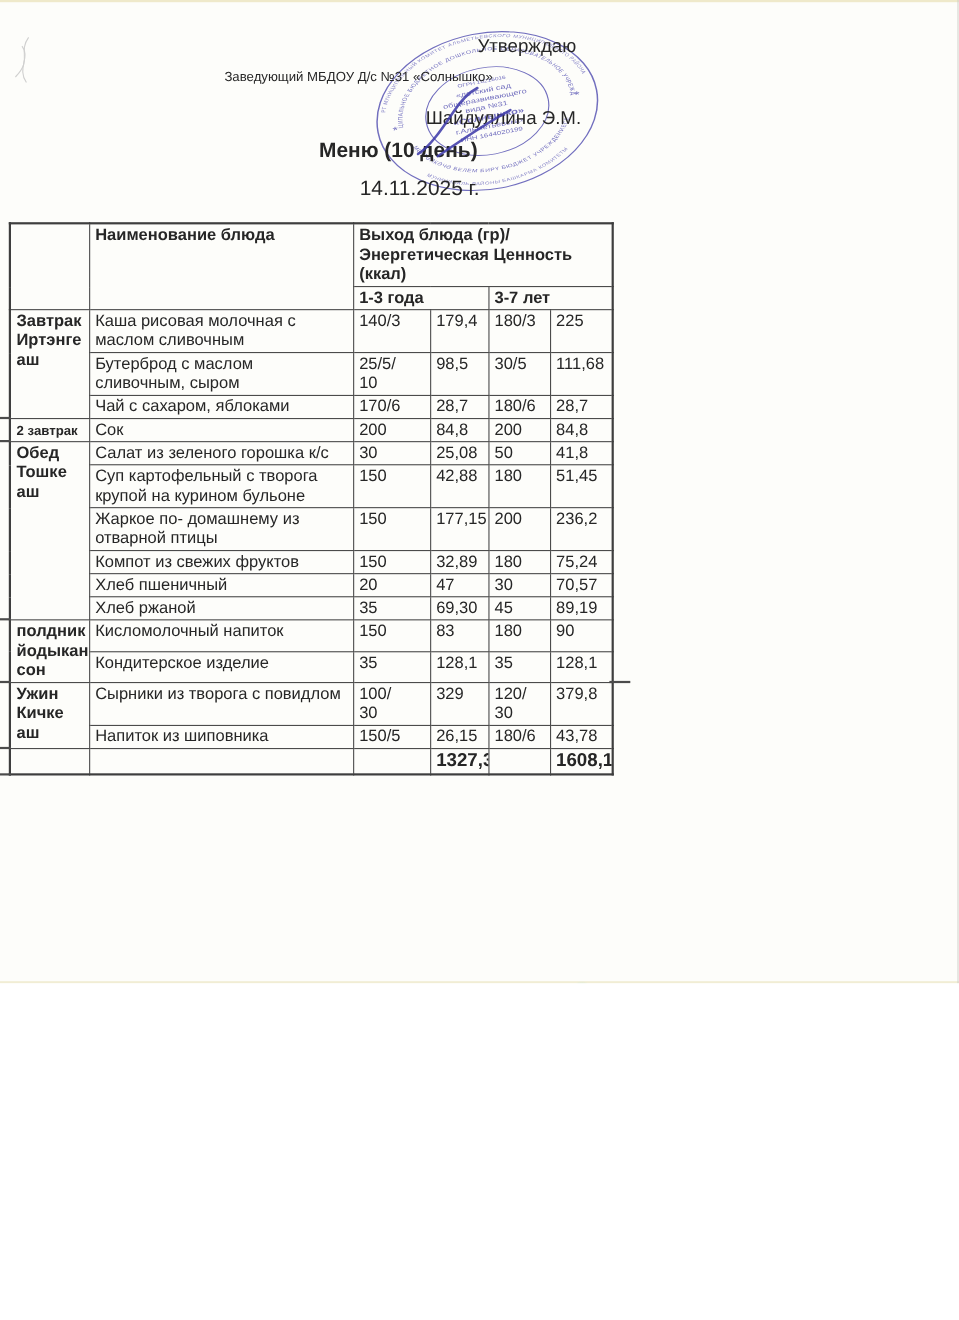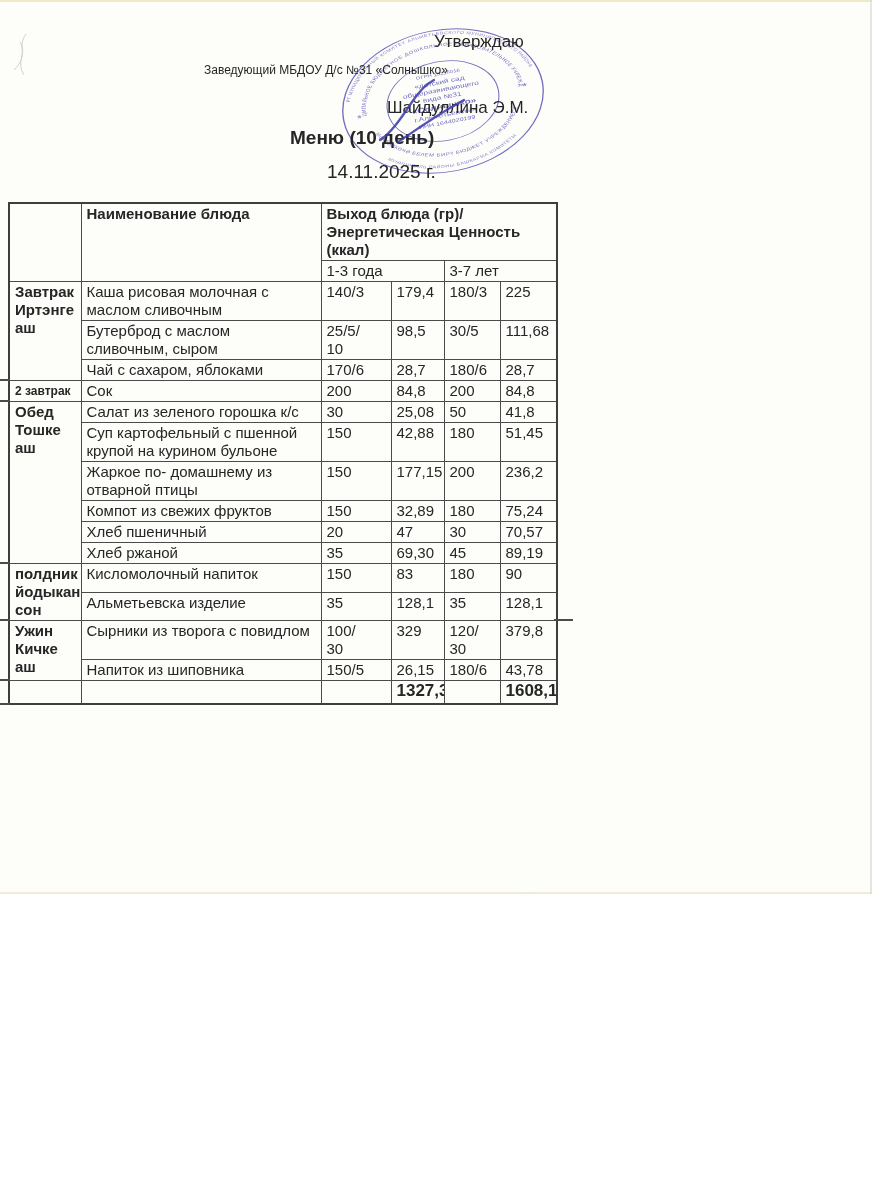--- a/index.html
+++ b/index.html
@@ -39,21 +39,21 @@
     border-collapse:collapse; table-layout:fixed;
     font-size:15px; line-height:18px;
   }
   #menu-table td, #menu-table th {
     border:1px solid #4b4b4b; padding:1px 5px;
     vertical-align:top; text-align:left; overflow:hidden;
   }
   #menu-table { border:2px solid #3e3e3e;padding-left:36px; }
   th.out-h { text-align:center; font-weight:bold; }
   th.dish-h { font-weight:bold; }
-  th.age-h { font-weight:normal; }
+  th.age-h { font-weight:bold; }
   td.meal { font-weight:bold;margin-left:19px; }
   td.meal.small { font-size:12px; padding-top:3px; }
   td.val { white-space:pre-line; }
   tr.group-start td { border-top:2px solid #3e3e3e; }
   tr.total-row td { height:20px; }
   td.total { font-weight:bold; font-size:17px; }
 
   
   .ext-line { position:absolute; left:0; width:10px; height:2px; background:#4b4b4b; z-index:1; }
   .ext-line.right { left:554px; width:19px; }
@@ -172,21 +172,21 @@
         </tr>
         <tr class="group-start">
           <td rowspan="6" class="meal">Обед Тошке аш</td>
           <td class="dish">Салат из зеленого горошка к/с</td>
           <td class="val">30</td>
           <td class="val">25,08</td>
           <td class="val">50</td>
           <td class="val">41,8</td>
         </tr>
         <tr>
-          <td class="dish">Суп картофельный с пшенной крупой на курином бульоне</td>
+          <td class="dish">Суп картофельный с творога крупой на курином бульоне</td>
           <td class="val">150</td>
           <td class="val">42,88</td>
           <td class="val">180</td>
           <td class="val">51,45</td>
         </tr>
         <tr>
           <td class="dish">Жаркое  по- домашнему из отварной птицы</td>
           <td class="val">150</td>
           <td class="val">177,15</td>
           <td class="val">200</td>
@@ -215,21 +215,21 @@
         </tr>
         <tr class="group-start">
           <td rowspan="2" class="meal">полдник йодыкан сон</td>
           <td class="dish">Кисломолочный напиток</td>
           <td class="val">150</td>
           <td class="val">83</td>
           <td class="val">180</td>
           <td class="val">90</td>
         </tr>
         <tr>
-          <td class="dish">Альметьевска изделие</td>
+          <td class="dish">Кондитерское изделие</td>
           <td class="val">35</td>
           <td class="val">128,1</td>
           <td class="val">35</td>
           <td class="val">128,1</td>
         </tr>
         <tr class="group-start ujin">
           <td rowspan="2" class="meal">Ужин Кичке аш</td>
           <td class="dish">Сырники из творога с повидлом</td>
           <td class="val">100/
 30</td>

